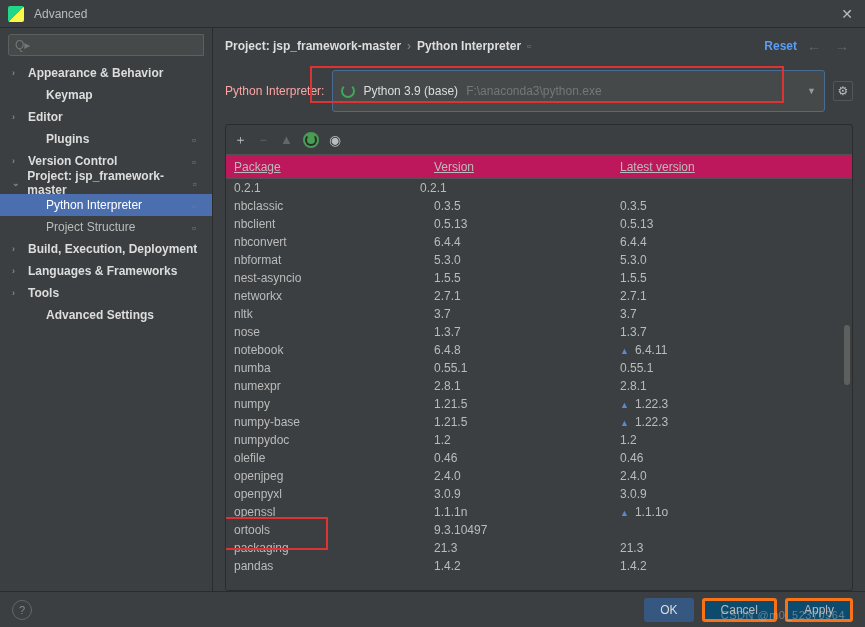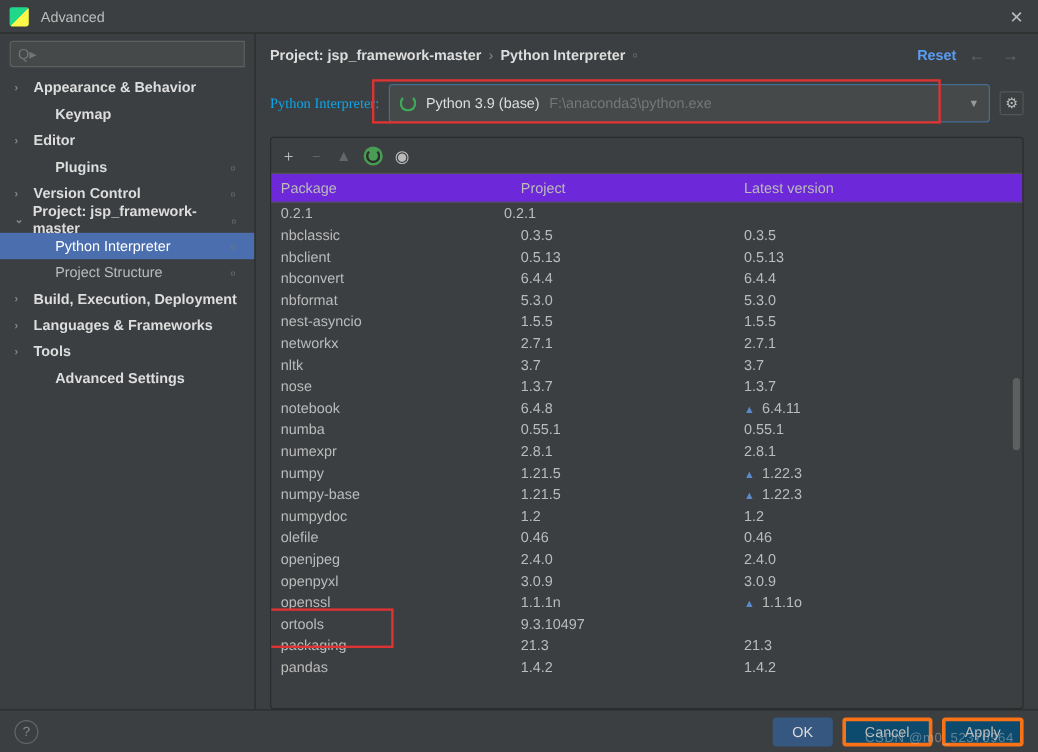--- a/index.html
+++ b/index.html
@@ -20,37 +20,37 @@
   .node .sq { width:12px; height:12px; margin-left:auto; color:#777; }
   .node.sel { background:#4b6eaf; color:#fff; }
   .content { flex:1; display:flex; flex-direction:column; padding:0 12px; }
   .bc { display:flex; align-items:center; gap:6px; height:36px; }
   .bc-it { color:#ddd; font-weight:600; }
   .bc-sep { color:#888; }
   .bc-sq { color:#777; font-size:12px; }
   .reset { margin-left:auto; color:#589df6; font-weight:600;text-align:center; }
   .nav { color:#666; padding:0 4px; font-size:14px; }
   .picker-row { display:flex; align-items:center; margin:6px 0 12px 0; gap:8px; }
-  .picker-label { color:#0ea5e9;font-family:Liberation Serif, serif; }
-  .picker { flex:1; display:flex; align-items:center; gap:8px; height:32px; background:#45494a; border:1px solid #466d94; border-radius:3px; padding:0 8px; position:relative; }
+  .picker-label { color:#fca5a5; }
+  .picker { flex:1; display:flex; align-items:center; gap:8px; height:42px; background:#45494a; border:1px solid #466d94; border-radius:3px; padding:0 8px; position:relative; }
   .picker .ring { width:14px;height:14px;border:2px solid #3fa757;border-radius:50%;border-top-color:transparent; }
   .picker .name { color:#ddd; }
   .picker .path { color:#777; }
   .picker .arrow { position:absolute; right:8px; color:#999; font-size:9px; }
   .gear { width:20px;height:20px;color:#bbb;display:flex;align-items:center;justify-content:center;border:1px solid #555;border-radius:2px; }
   .red-box { position:absolute; border:2px solid #d33; pointer-events:none; }
   .pkg-panel { flex:1; display:flex; flex-direction:column; border:1px solid #2b2b2b; background:#3c3f41; border-radius:3px; overflow:hidden; position:relative; }
   .toolbar { display:flex; align-items:center; gap:10px; height:30px; padding:0 8px; border-bottom:1px solid #515151; }
   .tb-btn { color:#bbb; font-size:13px; }
   .tb-btn.dim { color:#666; }
   .tb-ring { width:16px;height:16px;border-radius:50%;background:#499c54;display:flex;align-items:center;justify-content:center; }
   .tb-ring::after{content:"";width:8px;height:8px;border:2px solid #2b2b2b;border-top-color:transparent;border-radius:50%;}
   .tb-eye { color:#bbb; font-size:14px; }
   .tbl-head, .tbl-row { display:flex; align-items:center; height:18px; padding:0 8px; }
-  .tbl-head { height:24px; background:#6d28d9; border-bottom:1px solid #515151; color:#bbb; }
+  .tbl-head { height:24px; background:#be185d; border-bottom:1px solid #515151; color:#bbb;text-decoration:underline; }
   .c1 { flex:0 0 200px; } .c2 { flex:0 0 186px; } .c3 { flex:1; }
   .tbl-body { flex:1; overflow:hidden; }
   .tbl-row { color:#bbb; font-size:12px; }
   .tri { color:#5b89c9; margin-right:6px; font-size:9px; }
   .scrollbar { position:absolute; right:2px; top:200px; width:6px; height:60px; background:#5e6060; border-radius:3px; }
   .footer { height:36px; display:flex; align-items:center; justify-content:space-between; padding:0 12px; border-top:1px solid #2b2b2b; }
   .help { width:20px;height:20px;border:1px solid #666;border-radius:50%;color:#888;display:flex;align-items:center;justify-content:center;font-size:11px; }
   .btns { display:flex; gap:8px; }
   .btn { height:24px; padding:0 16px; border-radius:3px; display:flex; align-items:center; font-size:12px; }
   .btn.primary { background:#365880; color:#ddd; }
@@ -154,21 +154,21 @@
     <div class="pkg-panel">
       <div class="toolbar">
         <span class="tb-btn">＋</span>
         <span class="tb-btn dim">－</span>
         <span class="tb-btn dim">▲</span>
         <span class="tb-ring"></span>
         <span class="tb-eye">◉</span>
       </div>
       <div class="tbl-head">
         <div class="c1">Package</div>
-        <div class="c2">Project</div>
+        <div class="c2">Version</div>
         <div class="c3">Latest version</div>
       </div>
       <div class="tbl-body" id="tbody">
           <div class="tbl-row">
             <div class="c2">0.2.1</div>
             <div class="c3">0.2.1</div>
           </div>
           <div class="tbl-row">
             <div class="c1">nbclassic</div>
             <div class="c2">0.3.5</div>

